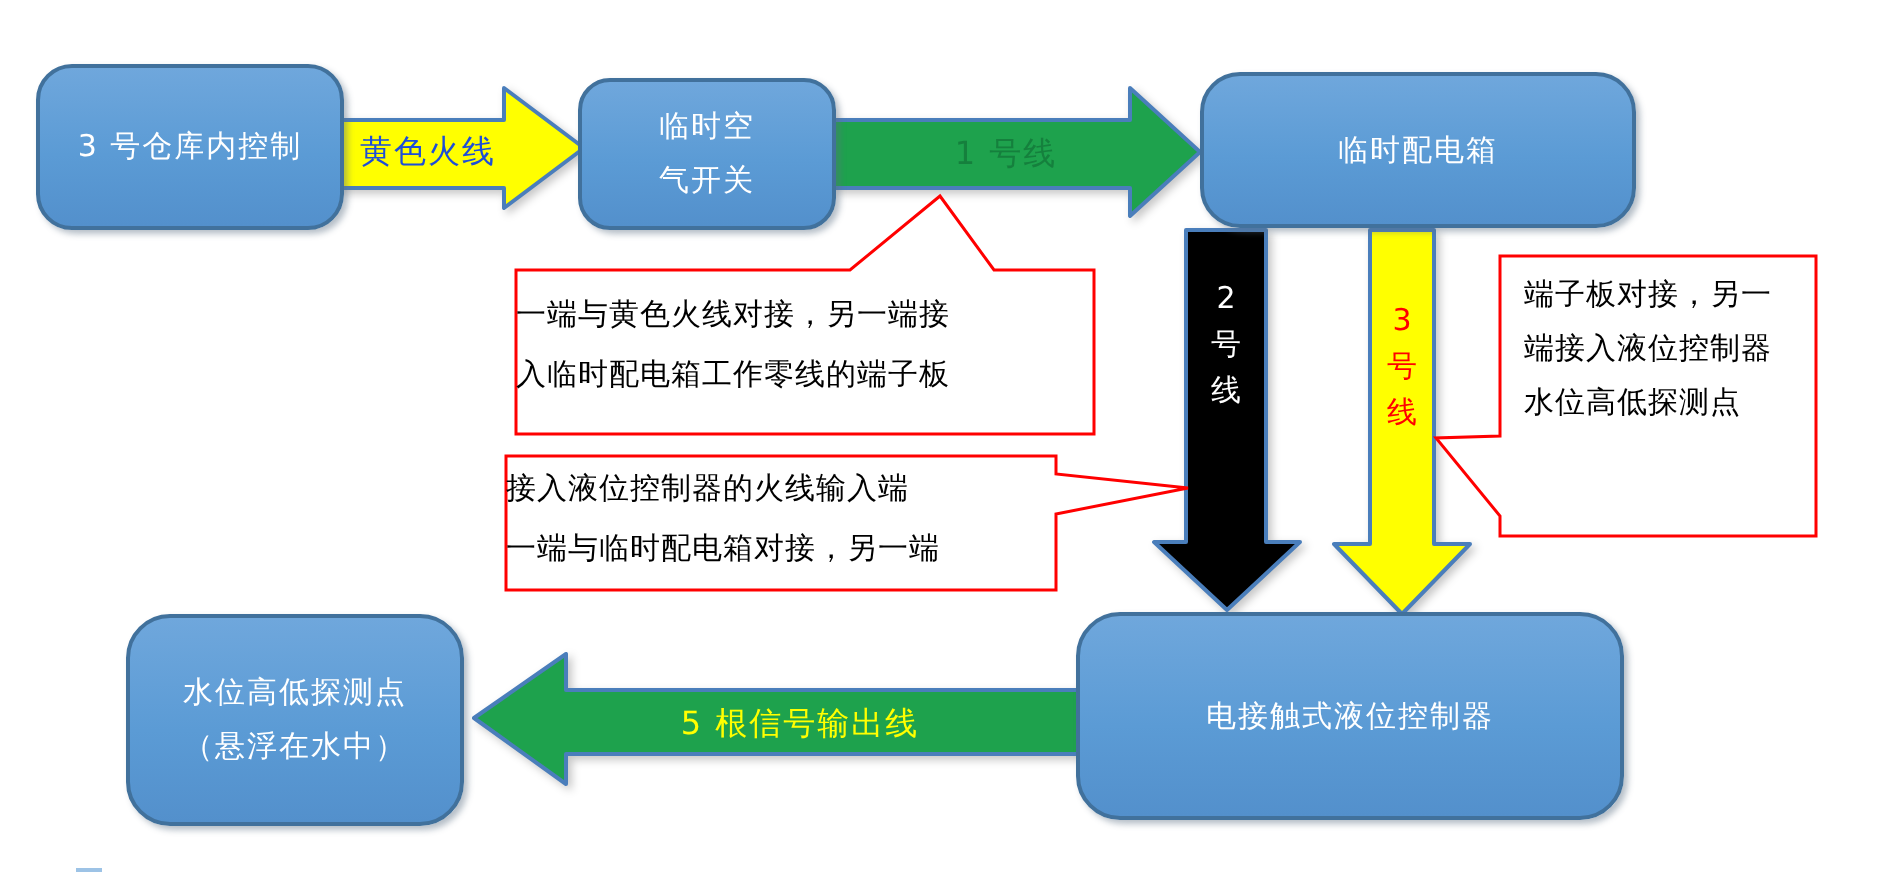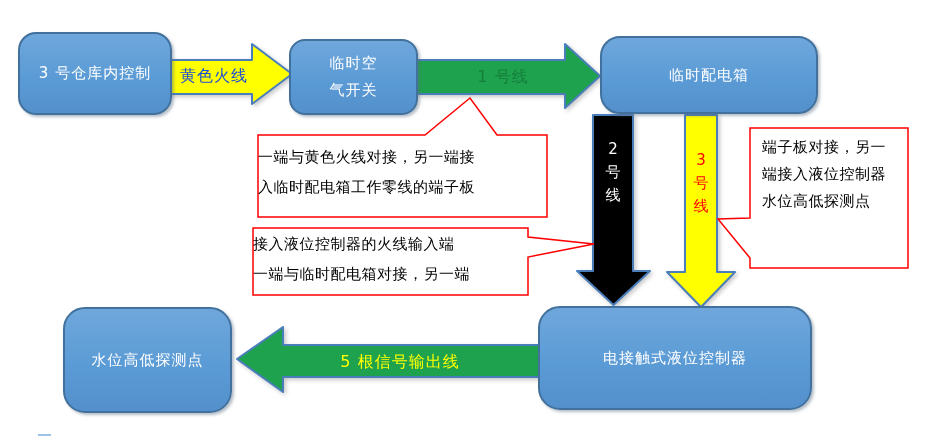--- a/index.html
+++ b/index.html
@@ -83,20 +83,21 @@
   <div class="node" style="left:538px;top:306px;width:274px;height:104px;border-radius:22px">
     <div class="node-line">电接触式液位控制器</div>
   </div>
 
   <div class="node" style="left:600px;top:36px;width:218px;height:78px;border-radius:20px">
     <div class="node-line">临时配电箱</div>
   </div>
 
   <div class="node" style="left:63px;top:307px;width:169px;height:106px;border-radius:22px">
     <div class="node-line">水位高低探测点</div>
+    <div class="node-line">（悬浮在水中）</div>
   </div>
 
   <svg class="callout-svg" style="left:256px;top:96px" width="296" height="124" viewBox="0 0 296 124">
     <polygon points="2,39 169,39 214,2 241,39 291,39 291,121 2,121"></polygon>
   </svg>
   <div class="callout-text center" style="left:258px;top:142px;width:290px">
     <div class="cl-line">一端与黄色火线对接，另一端接</div>
     <div class="cl-line">入临时配电箱工作零线的端子板</div>
   </div>
 

